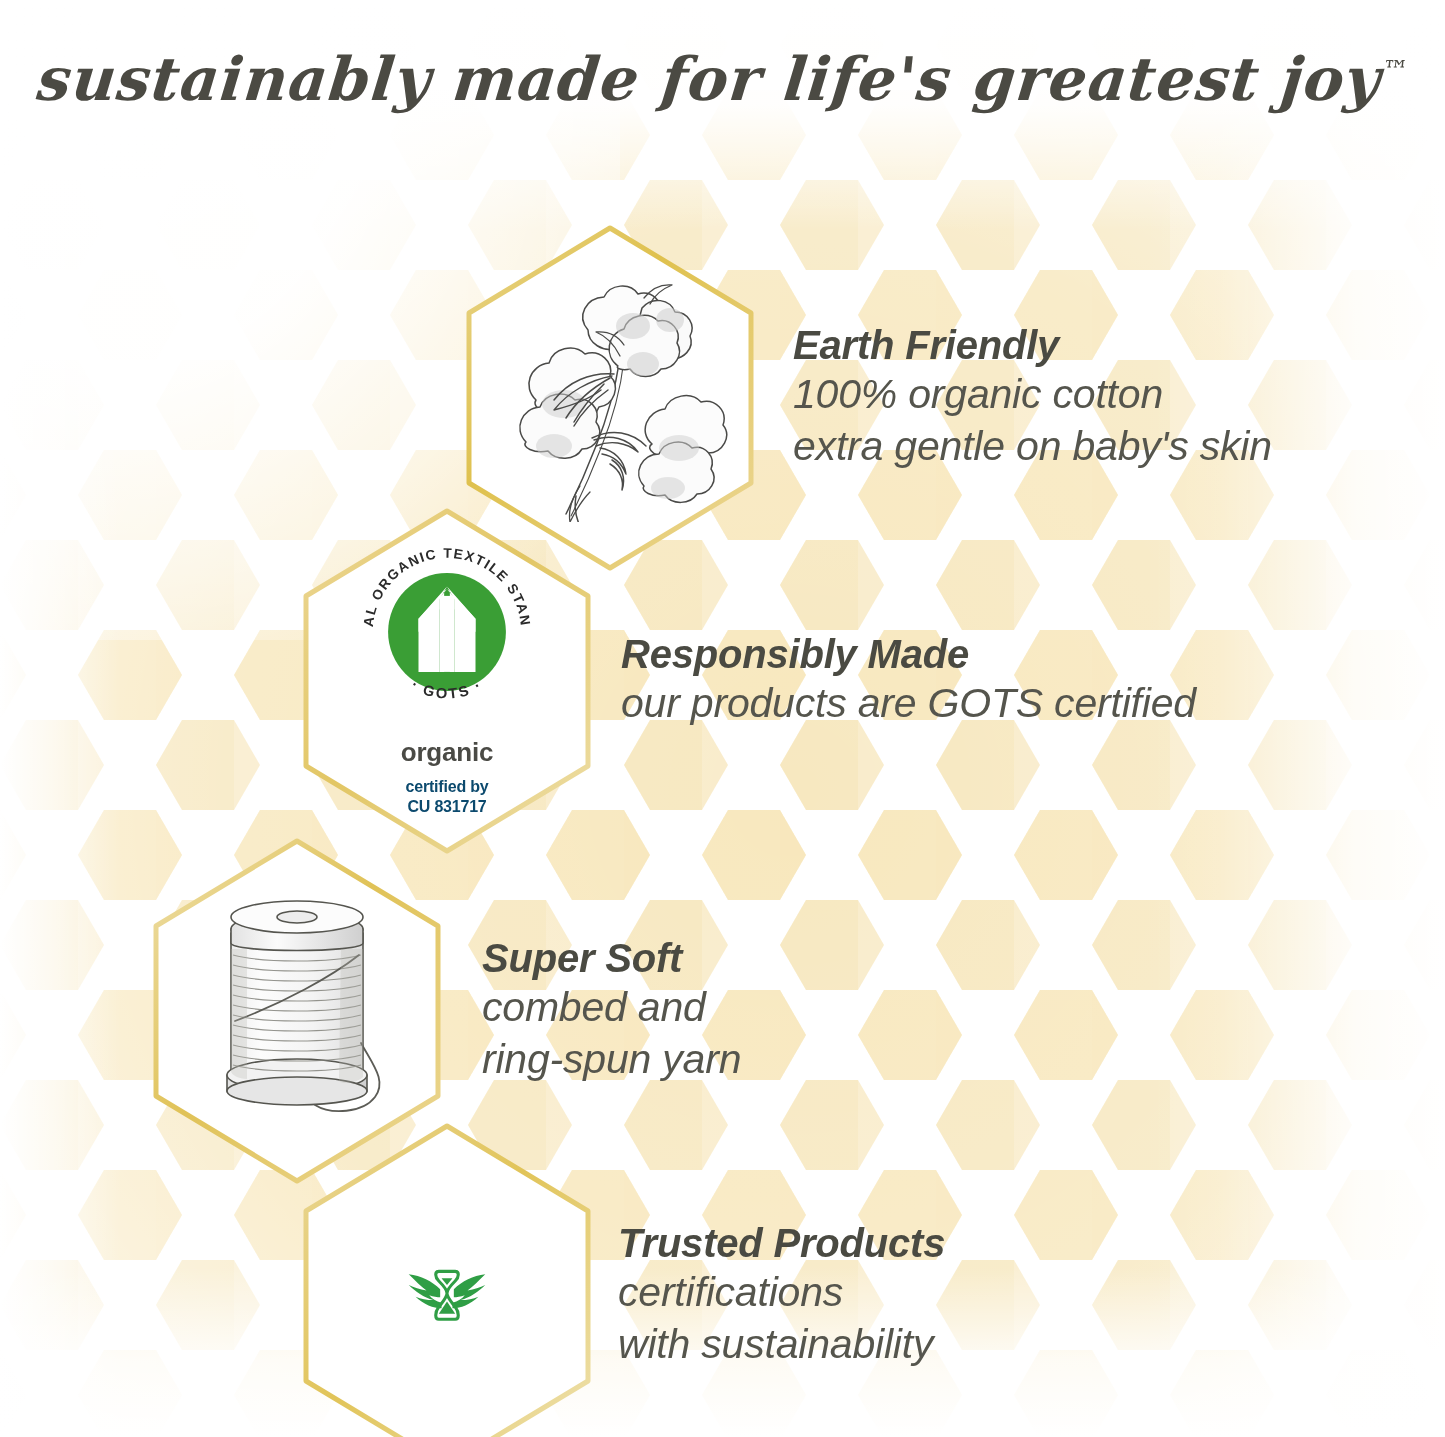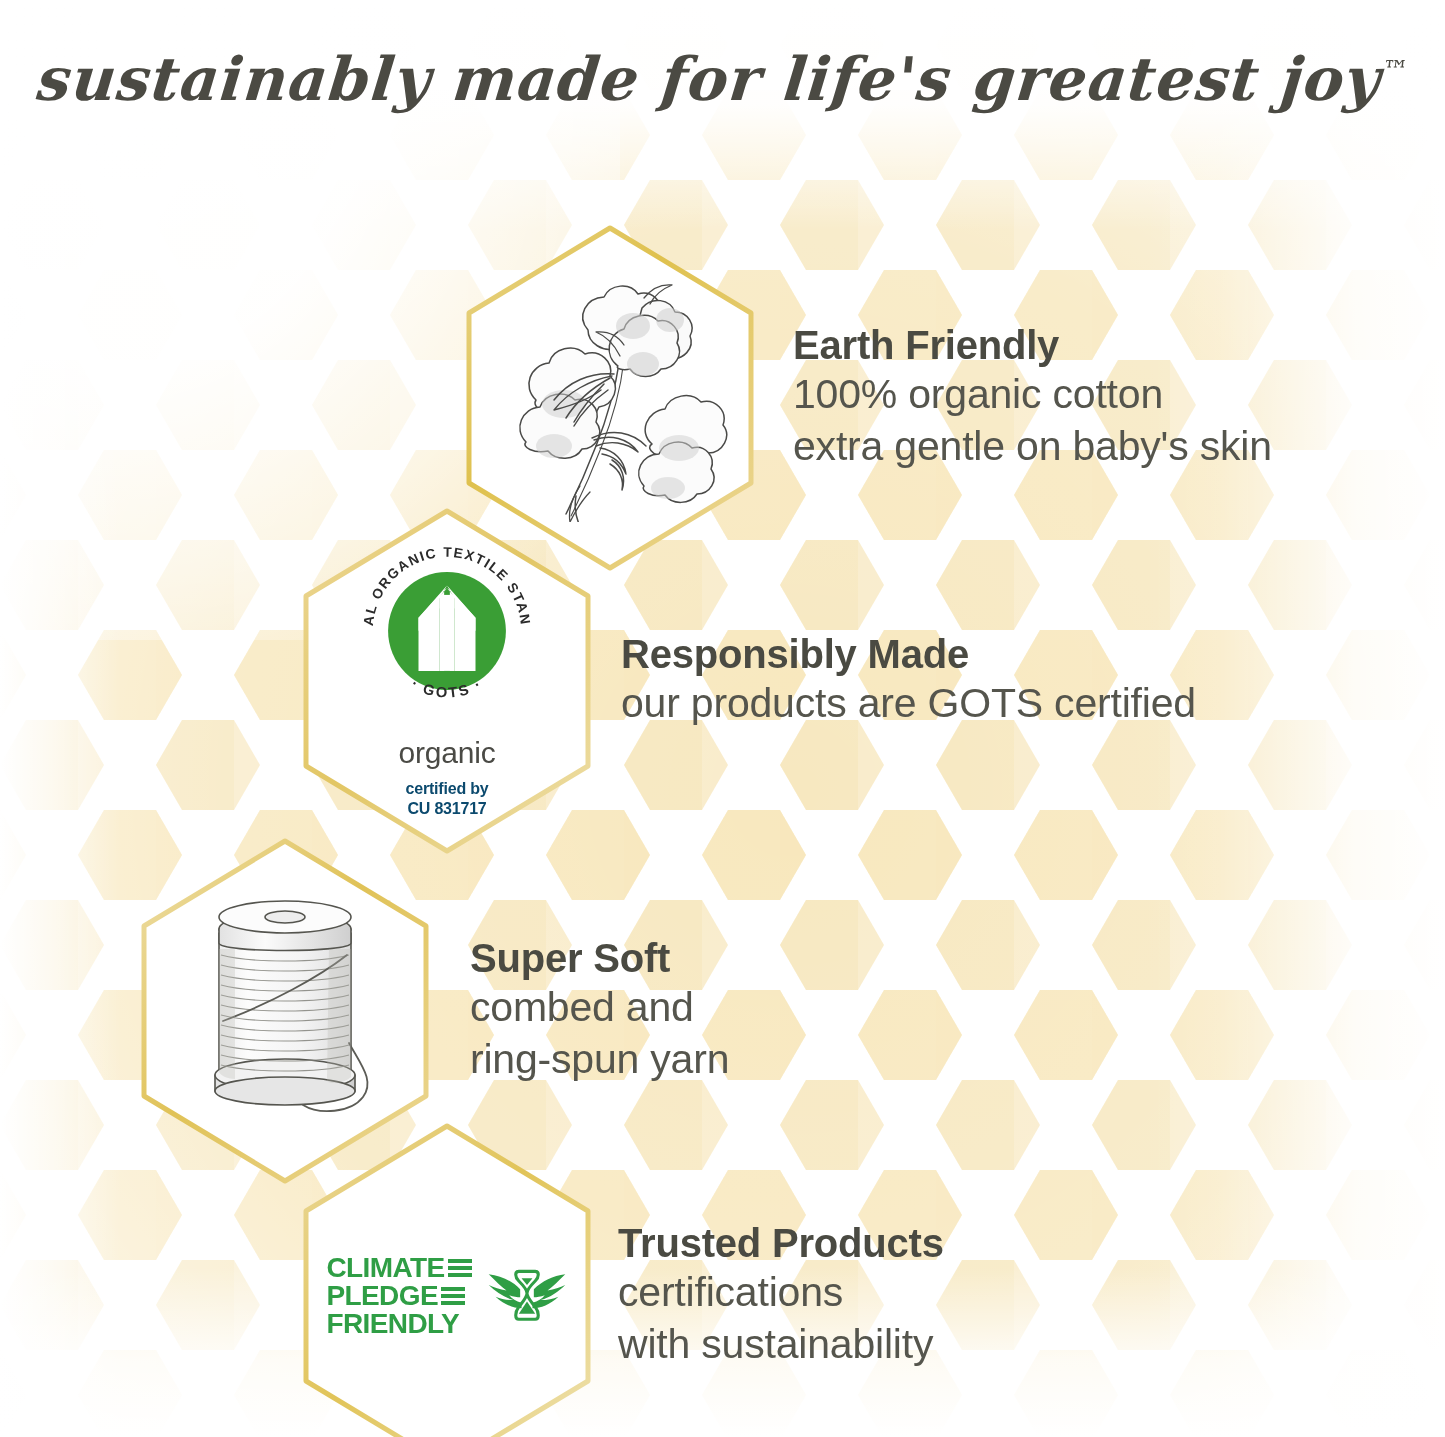--- a/index.html
+++ b/index.html
@@ -77,53 +77,53 @@
     width:310px;height:352px;
     flex:0 0 310px;
   }
   .hexcard svg.hexshape{position:absolute;inset:0;width:100%;height:100%;}
   .hexcard .hexinner{
     position:absolute;inset:0;
     display:flex;align-items:center;justify-content:center;
     flex-direction:column;
   }
 
-  .textblock{margin-left:6px;}
+  .textblock{margin-left:6px;font-style:italic;}
   .f-title{
     color:#4a4a42;
     font-weight:bold;
     font-size:40px;
     line-height:1.12;
     letter-spacing:-0.2px;
     white-space:nowrap;
   }
   .f-line{
     color:#55554d;
     font-size:41px;
     line-height:1.28;
     letter-spacing:-0.2px;
     white-space:nowrap;
   }
 
   
   #feature-earth-friendly{left:455px;top:222px;}
   #feature-responsibly-made{left:292px;top:505px;}
-  #feature-super-soft{left:130px;top:835px;}
+  #feature-super-soft{left:142px;top:835px;}
   #feature-trusted-products{left:292px;top:1120px;}
 
   #feature-earth-friendly .textblock{margin-left:28px;}
   #feature-responsibly-made .textblock{margin-left:19px;}
   #feature-super-soft .textblock{margin-left:30px;}
   #feature-trusted-products .textblock{margin-left:16px;}
 
   
   .gots-wrap{display:flex;flex-direction:column;align-items:center;margin-top:-8px;}
   .gots-mark{width:190px;height:190px;display:block;}
   .gots-organic{
-    color:#4a4a45;font-weight:normal;font-size:30px;margin-top:10px;letter-spacing:-0.2px;
+    color:#4a4a45;font-weight:bold;font-size:26px;margin-top:10px;letter-spacing:-0.2px;
   }
   .gots-certby{
     color:#0c4a6e;font-weight:bold;font-size:16px;margin-top:9px;line-height:1.22;text-align:center;letter-spacing:-0.2px;
   }
 
   
   .cpf{display:flex;align-items:center;gap:14px;}
   .cpf-text{
     display:flex;flex-direction:column;align-items:flex-start;
     color:#2f9e45;font-weight:bold;font-size:28px;line-height:1.0;letter-spacing:-0.6px;
@@ -387,41 +387,20 @@
           <linearGradient id="goldD" x1="0" y1="0" x2="1" y2="1">
             <stop offset="0%" stop-color="#ead797"></stop>
             <stop offset="45%" stop-color="#e1c459"></stop>
             <stop offset="100%" stop-color="#efe3b4"></stop>
           </linearGradient>
         </defs>
         <path d="M155 6 L296 91 L296 261 L155 346 L14 261 L14 91 Z" fill="#ffffff" stroke="url(#goldD)" stroke-width="5" stroke-linejoin="round"></path>
       </svg>
       <div class="hexinner">
         <div class="cpf">
-          <div class="cpf-text">
-            <div class="cpf-row">
-              <span>CLIMATE</span>
-              <span class="cpf-bars">
-                  <i></i>
-                  <i></i>
-                  <i></i>
-                </span>
-            </div>
-            <div class="cpf-row">
-              <span>PLEDGE</span>
-              <span class="cpf-bars">
-                  <i></i>
-                  <i></i>
-                  <i></i>
-                </span>
-            </div>
-            <div class="cpf-row">
-              <span>FRIENDLY</span>
-            </div>
-          </div>
           <svg class="cpf-wings" viewBox="0 0 120 92" xmlns="http://www.w3.org/2000/svg">
             <g fill="#2f9e45">
 
               <path d="M50 36 C38 24 22 16 4 14 C14 24 22 32 30 38 C20 36 12 34 4 30 C14 40 26 48 40 52 C30 52 22 50 14 47 C26 58 40 64 52 64 L52 56 C44 54 38 50 34 45 C40 47 46 48 50 48 Z"></path>
 
               <path d="M70 36 C82 24 98 16 116 14 C106 24 98 32 90 38 C100 36 108 34 116 30 C106 40 94 48 80 52 C90 52 98 50 106 47 C94 58 80 64 68 64 L68 56 C76 54 82 50 86 45 C80 47 74 48 70 48 Z"></path>
             </g>
 
             <g fill="none" stroke="#2f9e45" stroke-width="4.5" stroke-linejoin="round">
               <path d="M48 10 C42 10 42 18 48 24 C54 30 60 36 60 42 C60 48 54 54 48 62 C42 70 42 80 48 80 L72 80 C78 80 78 70 72 62 C66 54 60 48 60 42 C60 36 66 30 72 24 C78 18 78 10 72 10 Z"></path>

